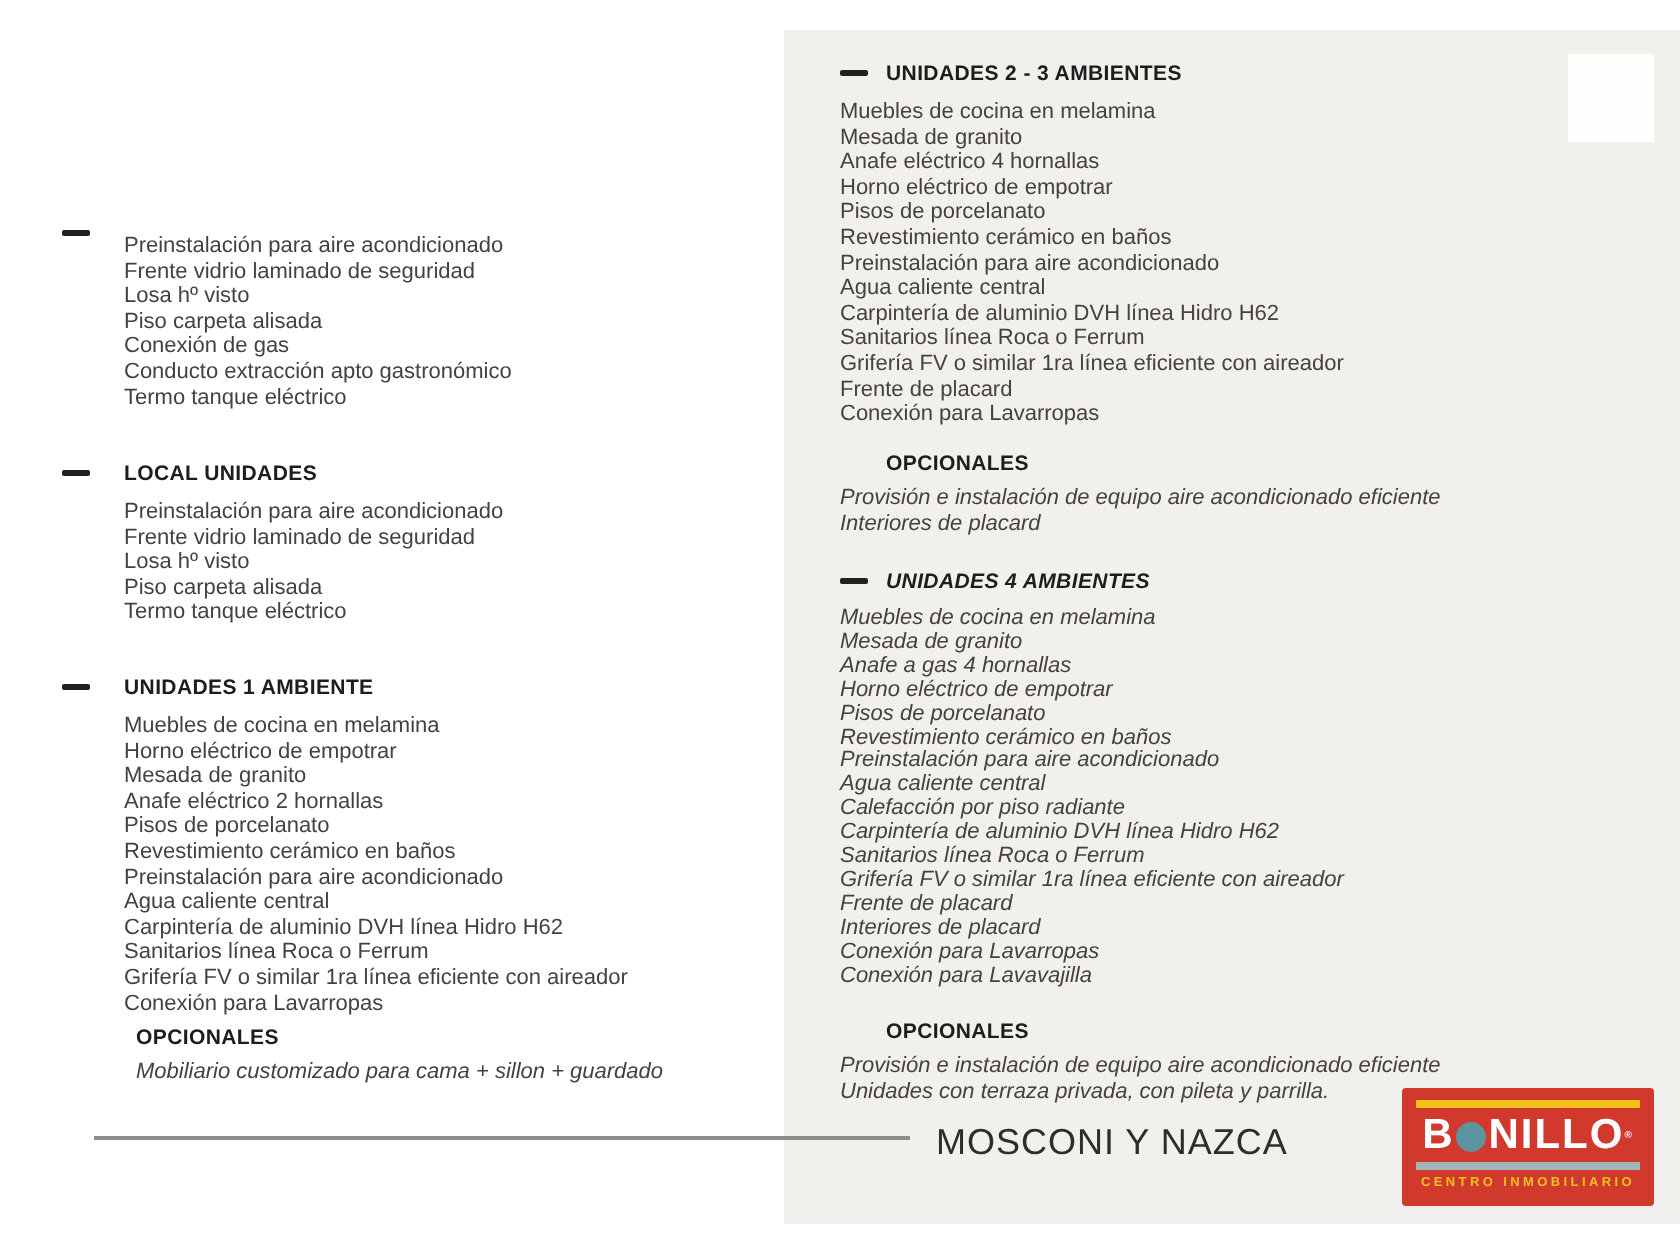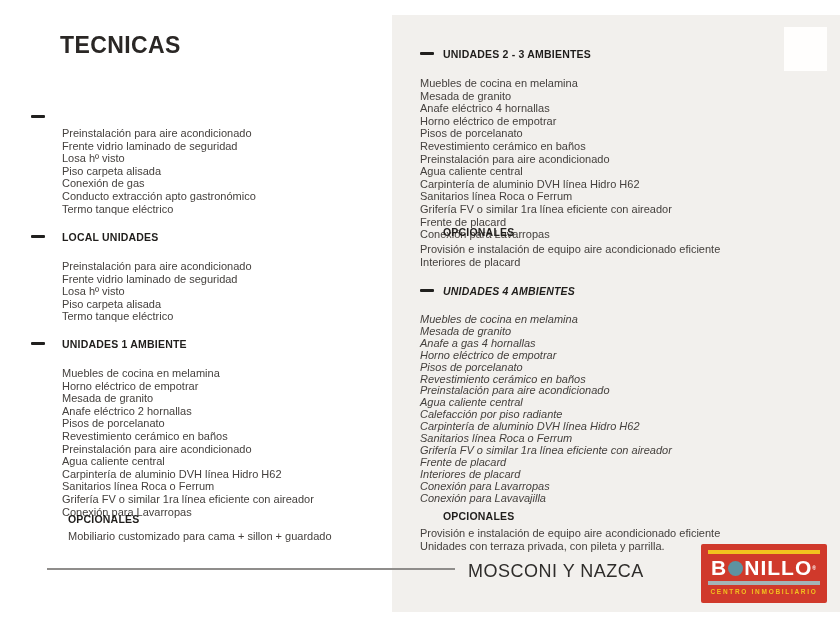--- a/index.html
+++ b/index.html
@@ -27,27 +27,27 @@
     position:absolute;left:0;top:4px;width:14px;height:3px;
     background:#21201e;border-radius:1px;
   }
   .section .heading{
     font-size:10.5px;font-weight:bold;color:#1f1d1b;
     letter-spacing:0.2px;line-height:13px;
   }
   .left .heading{padding-left:31px;}
   .right .heading{padding-left:23px;}
   .items{
-    margin-top:16px;
+    margin-top:6px;
     font-size:11px;color:#45413e;line-height:12.6px;
   }
   .left .items{padding-left:31px;}
   .items.tight{line-height:11.9px;}
   .opcionales .heading{padding-left:0;}
-  .opcionales .items{margin-top:4px;padding-left:0;}
+  .opcionales .items{margin-top:4px;padding-left:0;font-style:italic;}
   .opc-indent .heading{padding-left:23px;}
   .footer-line{
     position:absolute;left:47px;top:568px;width:408px;height:1.5px;
     background:#8f8d8b;
   }
   .footer-location{
     position:absolute;left:468px;top:561px;
     font-size:18px;font-weight:500;color:#2f2d2b;letter-spacing:0.5px;
   }
   
@@ -74,21 +74,20 @@
     letter-spacing:1.7px;white-space:nowrap;
   }
 </style>
 </head>
 <body>
 
 <div class="grey-panel"></div>
 <div class="white-square"></div>
 
 <div class="page-title">
-  <div>TECNICAS</div>
 </div>
 
 <div class="section left" style="left:31px;top:111px;width:360px;">
   <span class="dash"></span>
   <div class="items">
       <div class="line">Preinstalación para aire acondicionado</div>
       <div class="line">Frente vidrio laminado de seguridad</div>
       <div class="line">Losa hº visto</div>
       <div class="line">Piso carpeta alisada</div>
       <div class="line">Conexión de gas</div>
@@ -128,21 +127,21 @@
     </div>
 </div>
 
 <div class="section opcionales" style="left:68px;top:513px;width:360px;">
   <div class="heading">OPCIONALES</div>
   <div class="items">
       <div class="line">Mobiliario customizado para cama + sillon + guardado</div>
     </div>
 </div>
 
-<div class="section right" style="left:420px;top:48px;width:400px;">
+<div class="section right" style="left:420px;top:31px;width:400px;">
   <span class="dash"></span>
   <div class="heading">UNIDADES 2 - 3 AMBIENTES</div>
   <div class="items">
       <div class="line">Muebles de cocina en melamina</div>
       <div class="line">Mesada de granito</div>
       <div class="line">Anafe eléctrico 4 hornallas</div>
       <div class="line">Horno eléctrico de empotrar</div>
       <div class="line">Pisos de porcelanato</div>
       <div class="line">Revestimiento cerámico en baños</div>
       <div class="line">Preinstalación para aire acondicionado</div>

